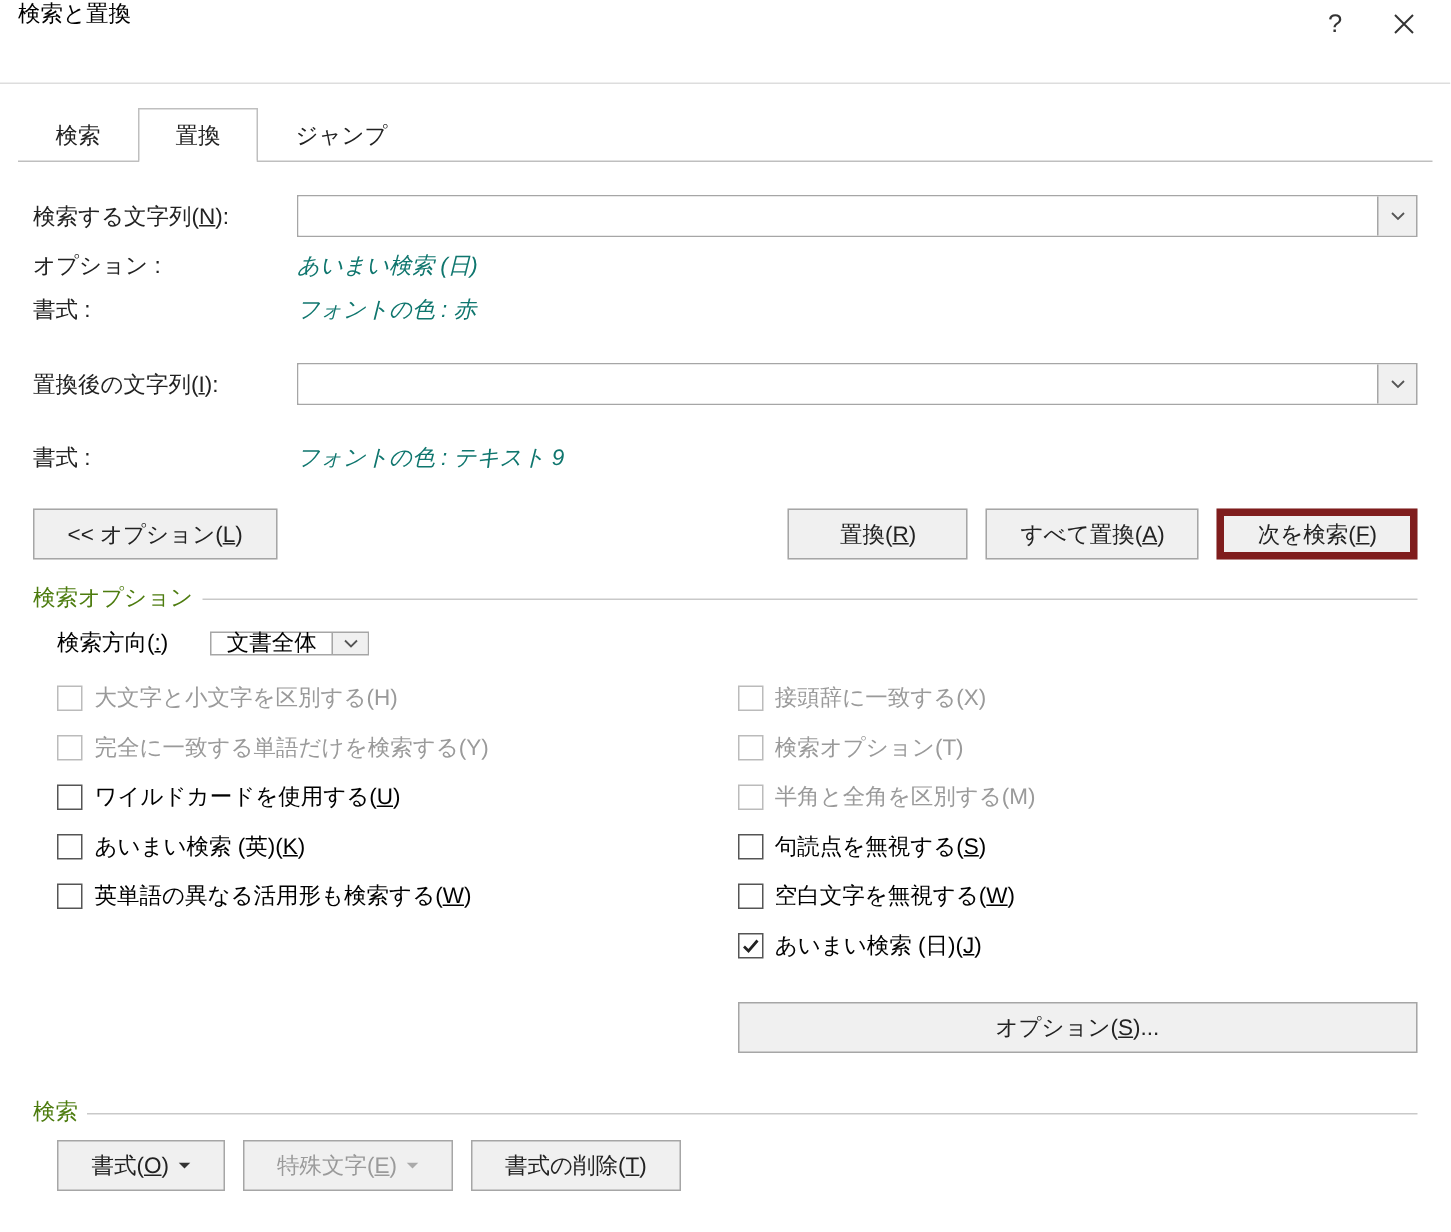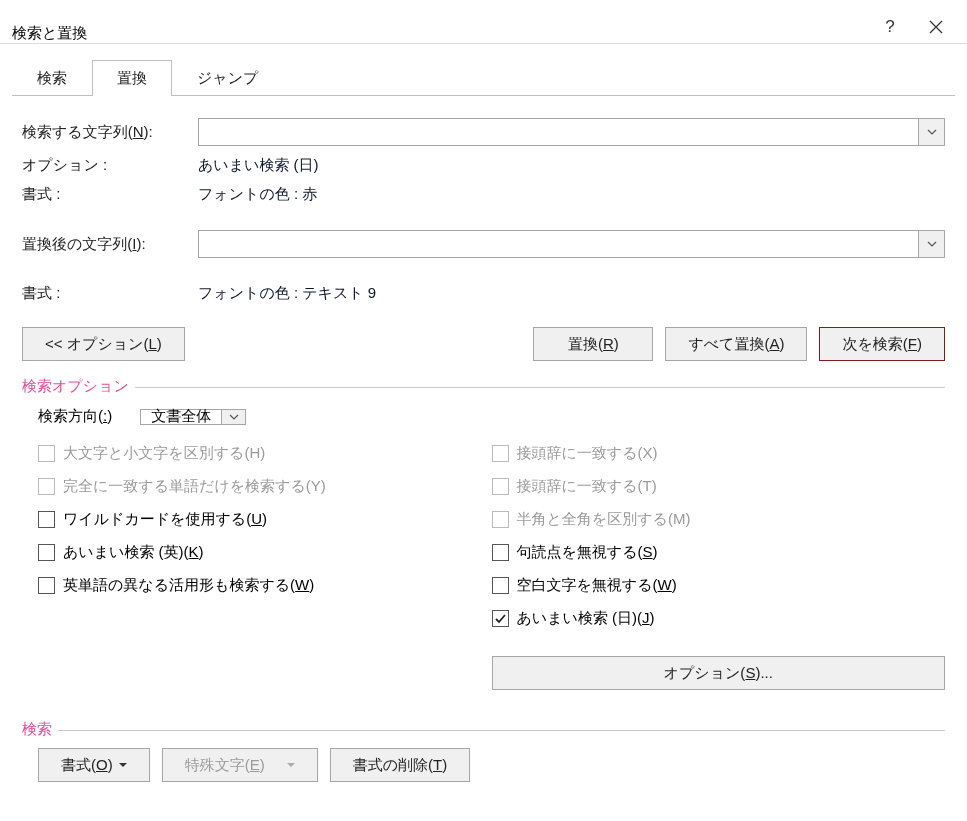--- a/index.html
+++ b/index.html
@@ -11,22 +11,22 @@
     body {
       background: #fff;
       width: 967px;
       height: 821px;
       position: relative;
       font-size: 15px;
       color: #000;
     }
     .titlebar {
       display: flex;
-      align-items: flex-end;
-      height: 44px;
+      align-items: flex-start;
+      height: 56px;
       padding: 0 8px 0 12px;
       border-bottom: 1px solid #ddd;
     }
     .titlebar .title {
       flex: 1;
       font-size: 15px;
     }
     .titlebar .title-btn {
       width: 46px;
       height: 32px;
@@ -81,21 +81,22 @@
       margin-bottom: 10px;
     }
     .form-label {
       width: 176px;
       font-size: 15px;
       color: #222;
     }
     .form-value {
       flex: 1;
       font-size: 15px;
-      color: #0f172a;
+      color: #0f766e;
+      font-style: italic;
     }
     .combo {
       flex: 1;
       display: flex;
       border: 1px solid #a6a6a6;
       height: 28px;
       background: #fff;
       align-items: center;
     }
     .combo input {
@@ -137,37 +138,37 @@
       align-items: center;
       justify-content: center;
       cursor: default;
       color: #222;
     }
     .btn.options-toggle {
       min-width: 160px;
       margin-right: auto;
     }
     .btn.primary-blue {
-      border: 1px solid #7f1d1d;
+      border: 5px solid #7f1d1d;
     }
     .btn.primary-red {
       border: 2px solid #d93025;
     }
     .fieldset {
       position: relative;
       margin-top: 26px;
     }
     .fieldset .legend {
       position: absolute;
       top: -10px;
       left: 0;
       background: #fff;
       padding-right: 6px;
       font-size: 15px;
-      color: #ec4899;
+      color: #4d7c0f;
     }
     .fieldset .legend-line {
       position: absolute;
       top: 0;
       left: 0;
       right: 0;
       height: 1px;
       background: #c9c9c9;
       z-index: -1;
     }
@@ -378,21 +379,21 @@
           </label>
         </div>
 
         <div class="col">
           <label class="chk disabled">
             <span class="box"></span>
               <span>接頭辞に一致する(X)</span>
           </label>
           <label class="chk disabled">
             <span class="box"></span>
-              <span>接頭辞に一致する(T)</span>
+              <span>検索オプション(T)</span>
           </label>
           <label class="chk disabled">
             <span class="box"></span>
               <span>半角と全角を区別する(M)</span>
           </label>
           <label class="chk">
             <span class="box"></span>
               <span>句読点を無視する(<span class="underline">S</span>)</span>
           </label>
           <label class="chk">
@@ -423,21 +424,21 @@
 
     <div class="search-footer">
       <div class="btn" style="min-width:110px;">
         <span>書式(<span class="underline">O</span>)</span>
         <span class="caret">
           <svg width="8" height="5" viewBox="0 0 8 5">
               <path d="M0 0 L4 4 L8 0 Z" fill="#333"></path>
             </svg>
         </span>
       </div>
-      <div class="btn disabled" style="min-width:140px;gap:16px;">
+      <div class="btn disabled" style="min-width:140px;">
         <span>特殊文字(<span class="underline">E</span>)</span>
         <span class="caret">
           <svg width="8" height="5" viewBox="0 0 8 5">
               <path d="M0 0 L4 4 L8 0 Z" fill="#aaa"></path>
             </svg>
         </span>
       </div>
       <div class="btn" style="min-width:140px;">
         <span>書式の削除(<span class="underline">T</span>)</span>
       </div>

